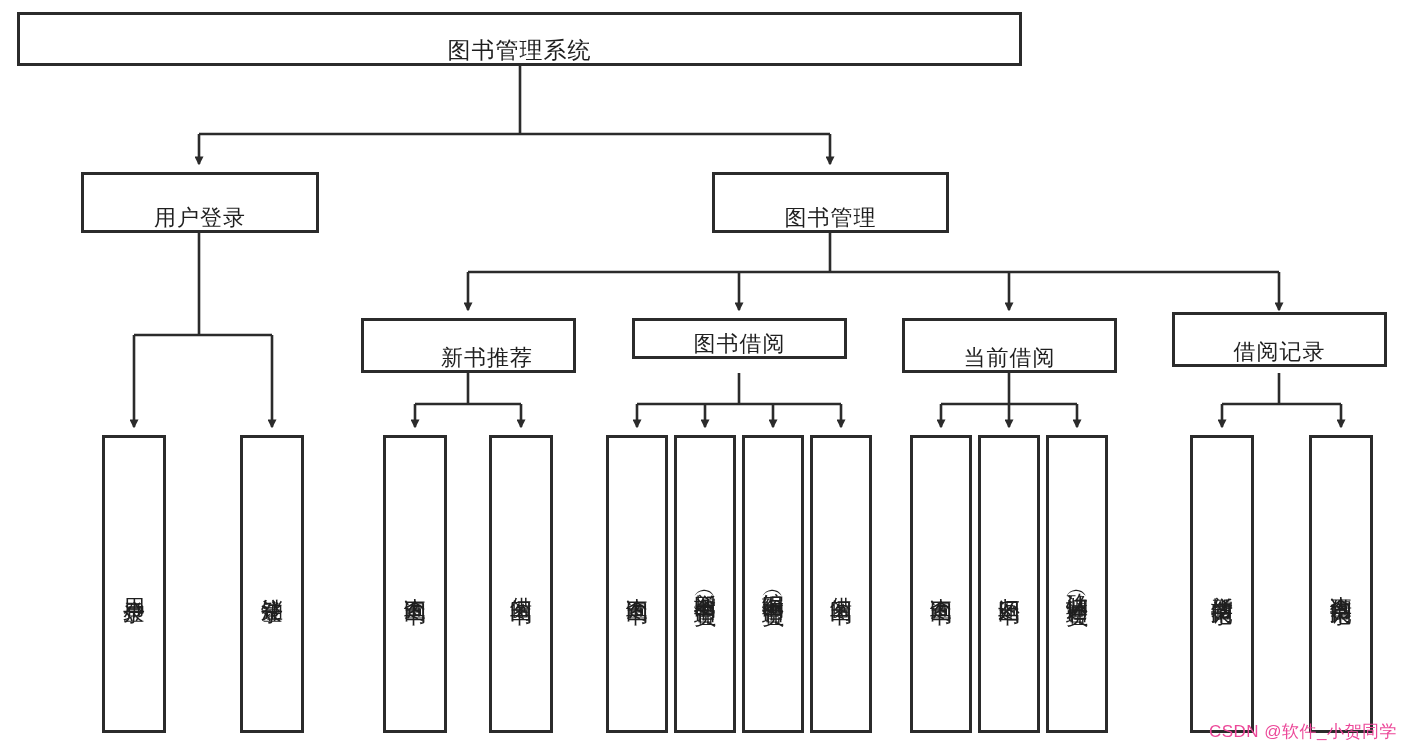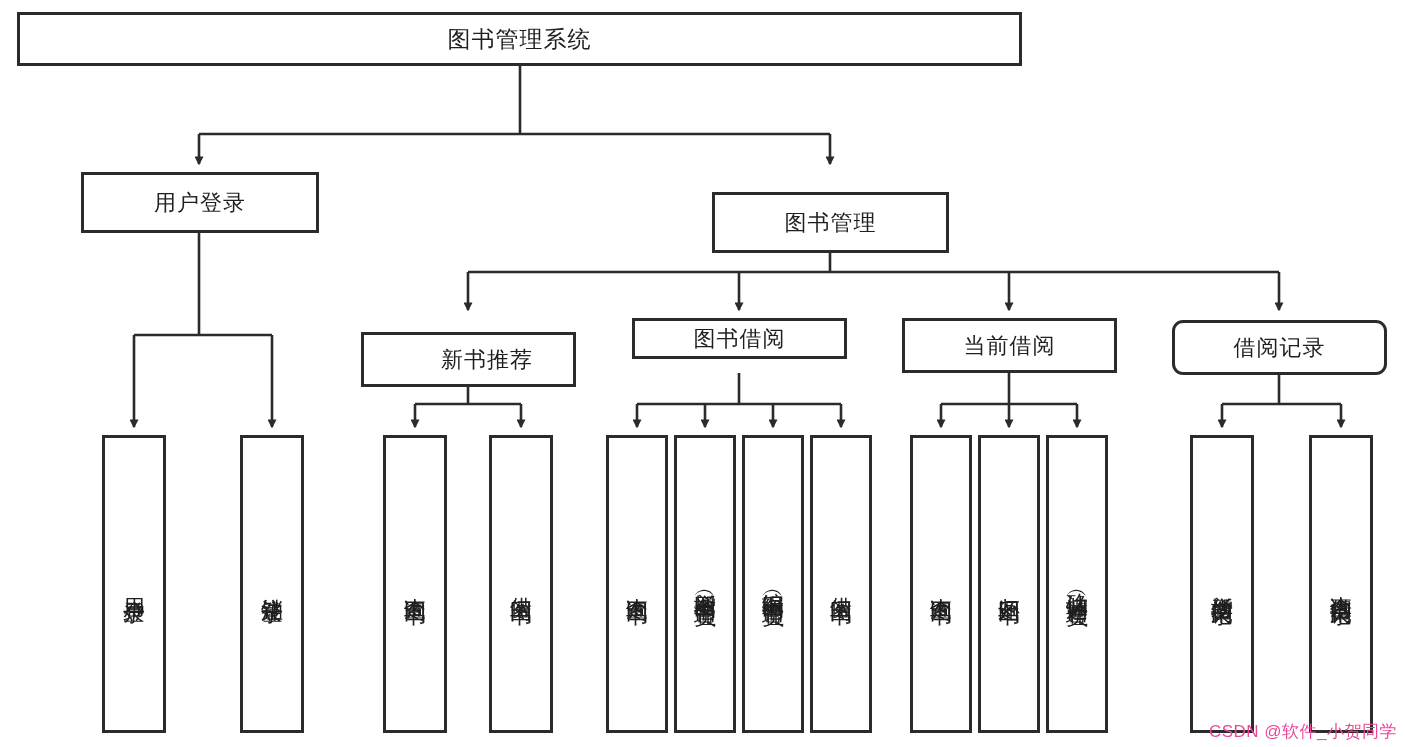--- a/index.html
+++ b/index.html
@@ -23,21 +23,21 @@
     top: 0;
     width: 1405px;
     height: 747px;
   }
   .node {
     position: absolute;
     box-sizing: border-box;
     background: #ffffff;
     border: 3px solid #2b2b2b;
     display: flex;
-    align-items: center;
+    align-items: flex-end;
     justify-content: center;
     color: #1f1f1f;
     z-index: 2;
   }
   .node.h {
     font-size: 22px;
     letter-spacing: 1px;
     line-height: 1.15;
     white-space: nowrap;
   }
@@ -123,34 +123,34 @@
     </g>
   </svg>
 
   <div class="node h root" style="left:17px; top:12px; width:1005px; height:54px;">
     <span class="node-label">图书管理系统</span>
   </div>
 
   <div class="node h" style="left:81px; top:172px; width:238px; height:61px;">
     <span class="node-label">用户登录</span>
   </div>
-  <div class="node h" style="left:712px; top:172px; width:237px; height:61px;margin-top:20px;">
+  <div class="node h" style="left:712px; top:172px; width:237px; height:61px;">
     <span class="node-label">图书管理</span>
   </div>
 
-  <div class="node h" style="left:361px; top:332px; width:215px; height:55px;padding-left:37px;">
+  <div class="node h" style="left:361px; top:318px; width:215px; height:55px;padding-left:37px;">
     <span class="node-label">新书推荐</span>
   </div>
   <div class="node h" style="left:632px; top:318px; width:215px; height:41px;">
     <span class="node-label">图书借阅</span>
   </div>
   <div class="node h" style="left:902px; top:318px; width:215px; height:55px;">
     <span class="node-label">当前借阅</span>
   </div>
-  <div class="node h" style="left:1172px; top:320px; width:215px; height:55px;border-radius:11px;">
+  <div class="node h" style="left:1172px; top:312px; width:215px; height:55px;">
     <span class="node-label">借阅记录</span>
   </div>
 
   <div class="node v" style="left:102px; top:435px; width:64px; height:298px;">
     <span class="node-label">用户登录</span>
   </div>
   <div class="node v" style="left:240px; top:435px; width:64px; height:298px;">
     <span class="node-label">注销登录</span>
   </div>
 

